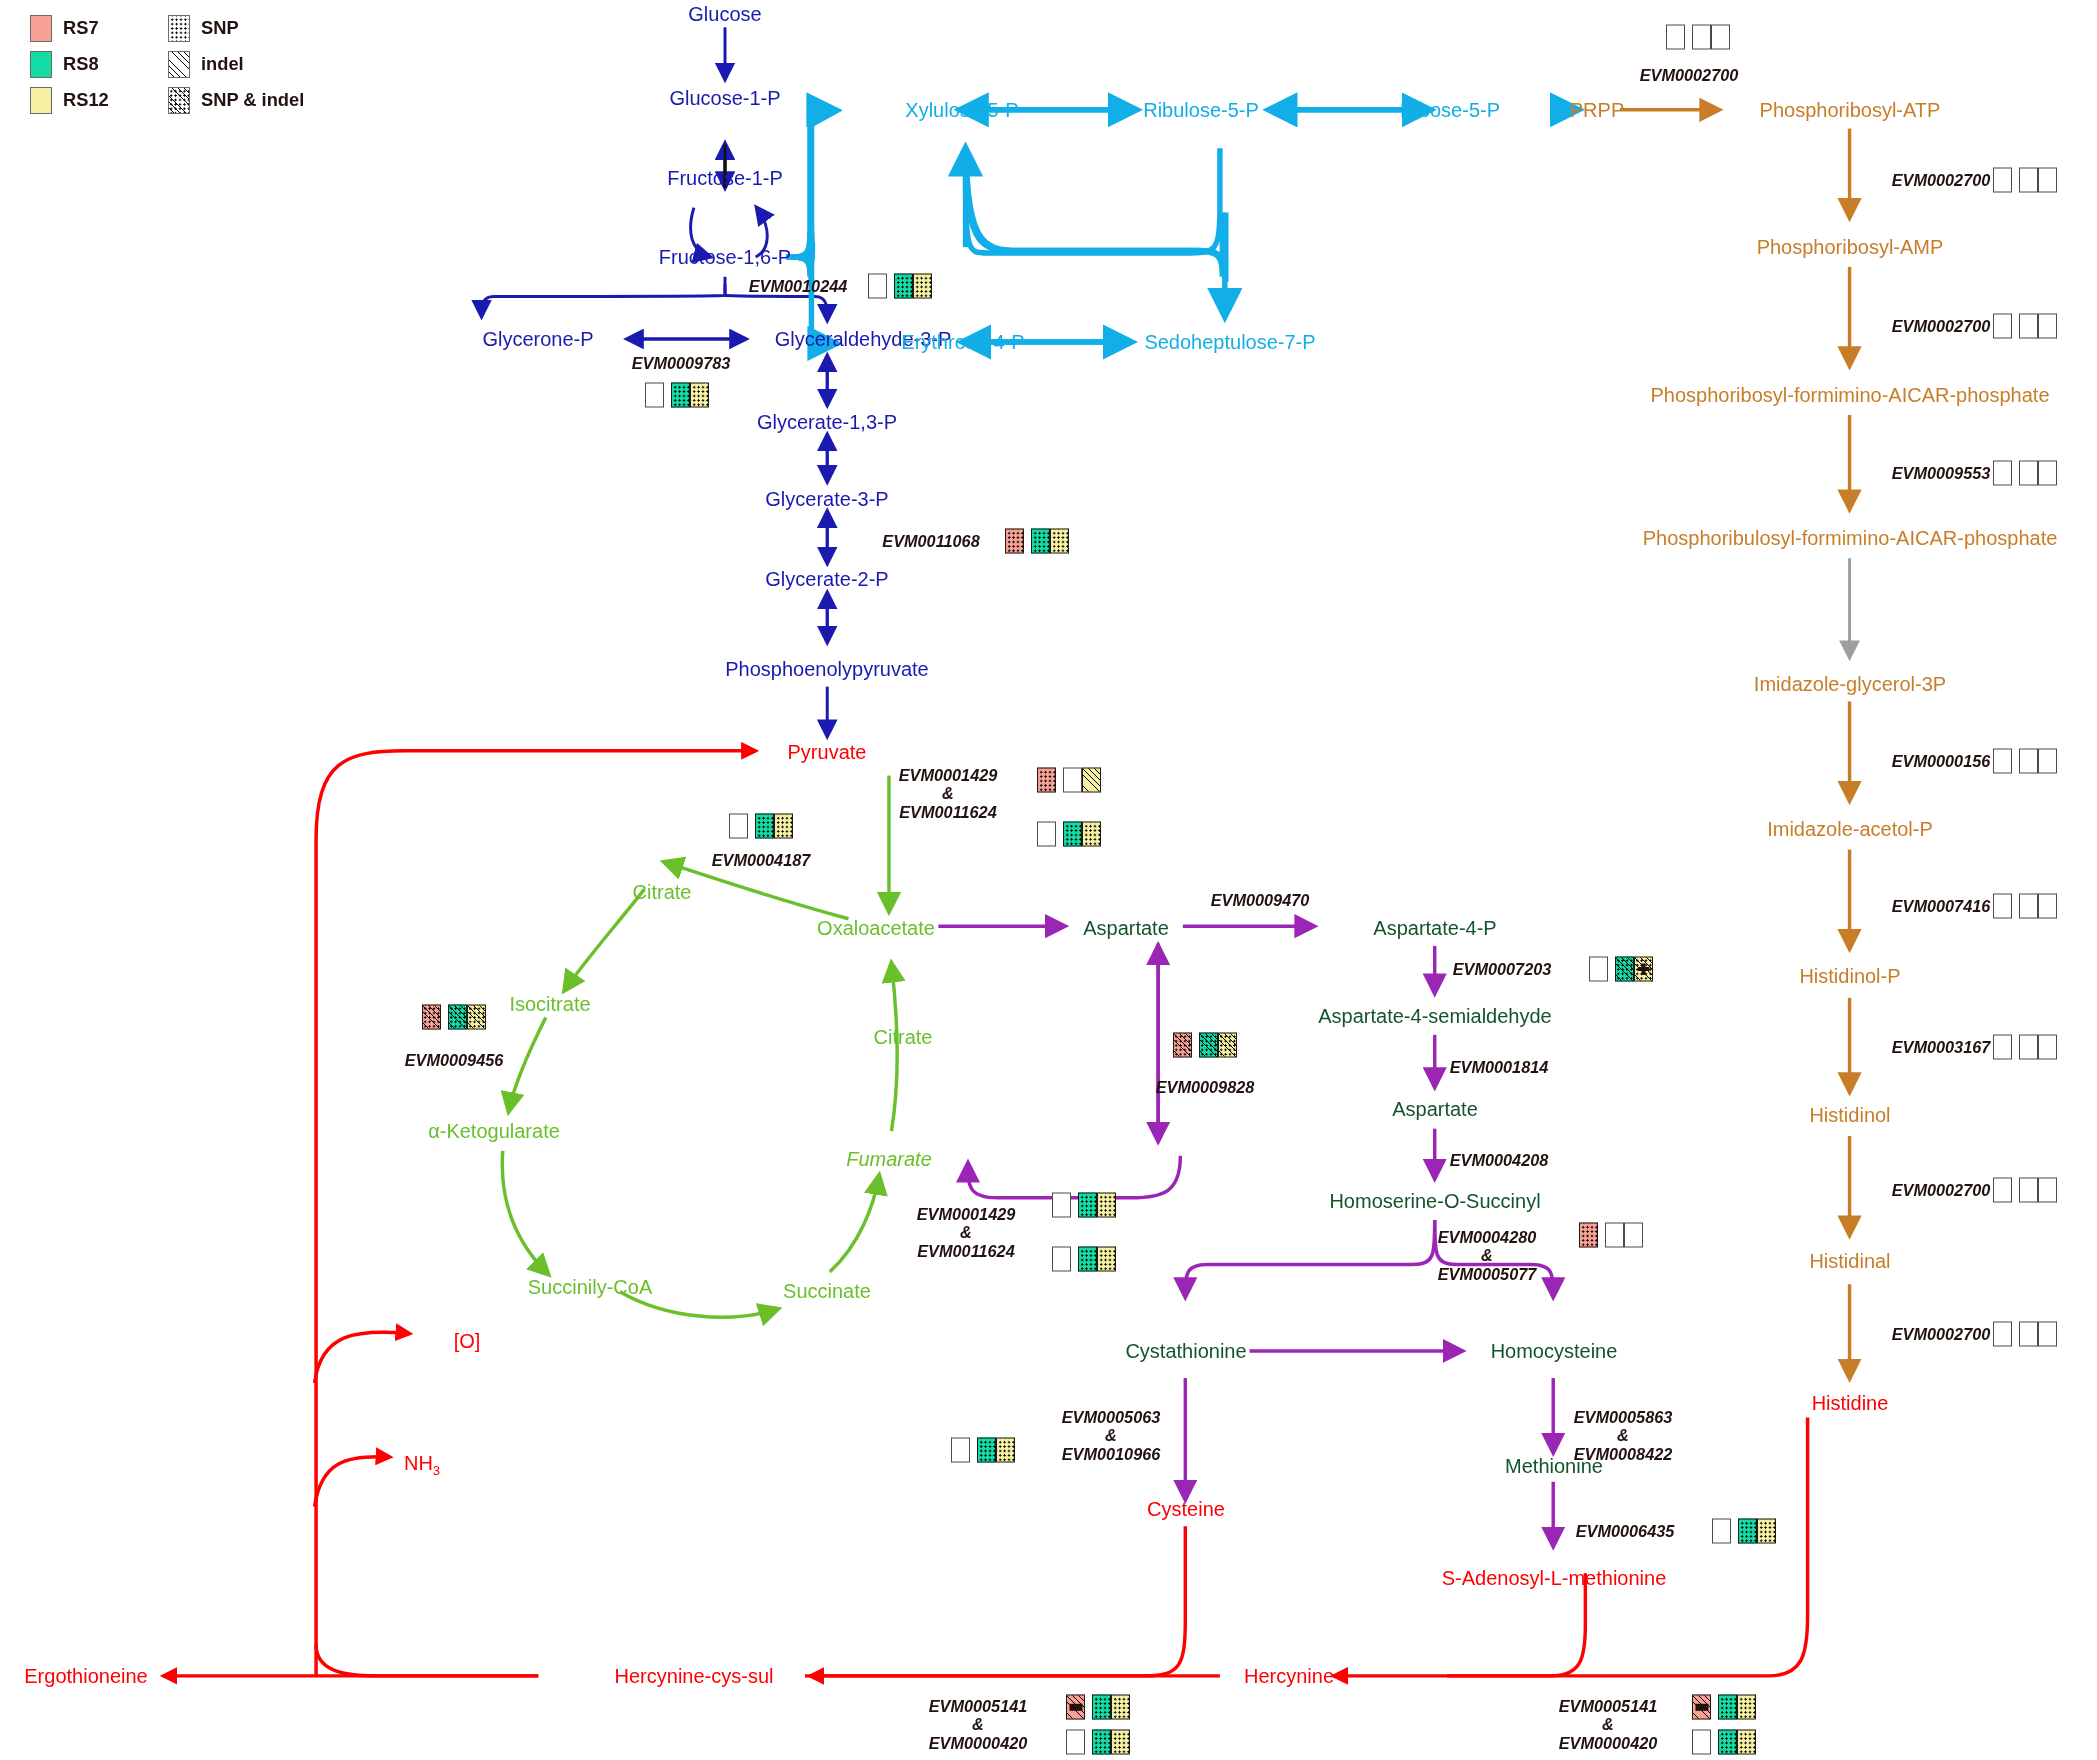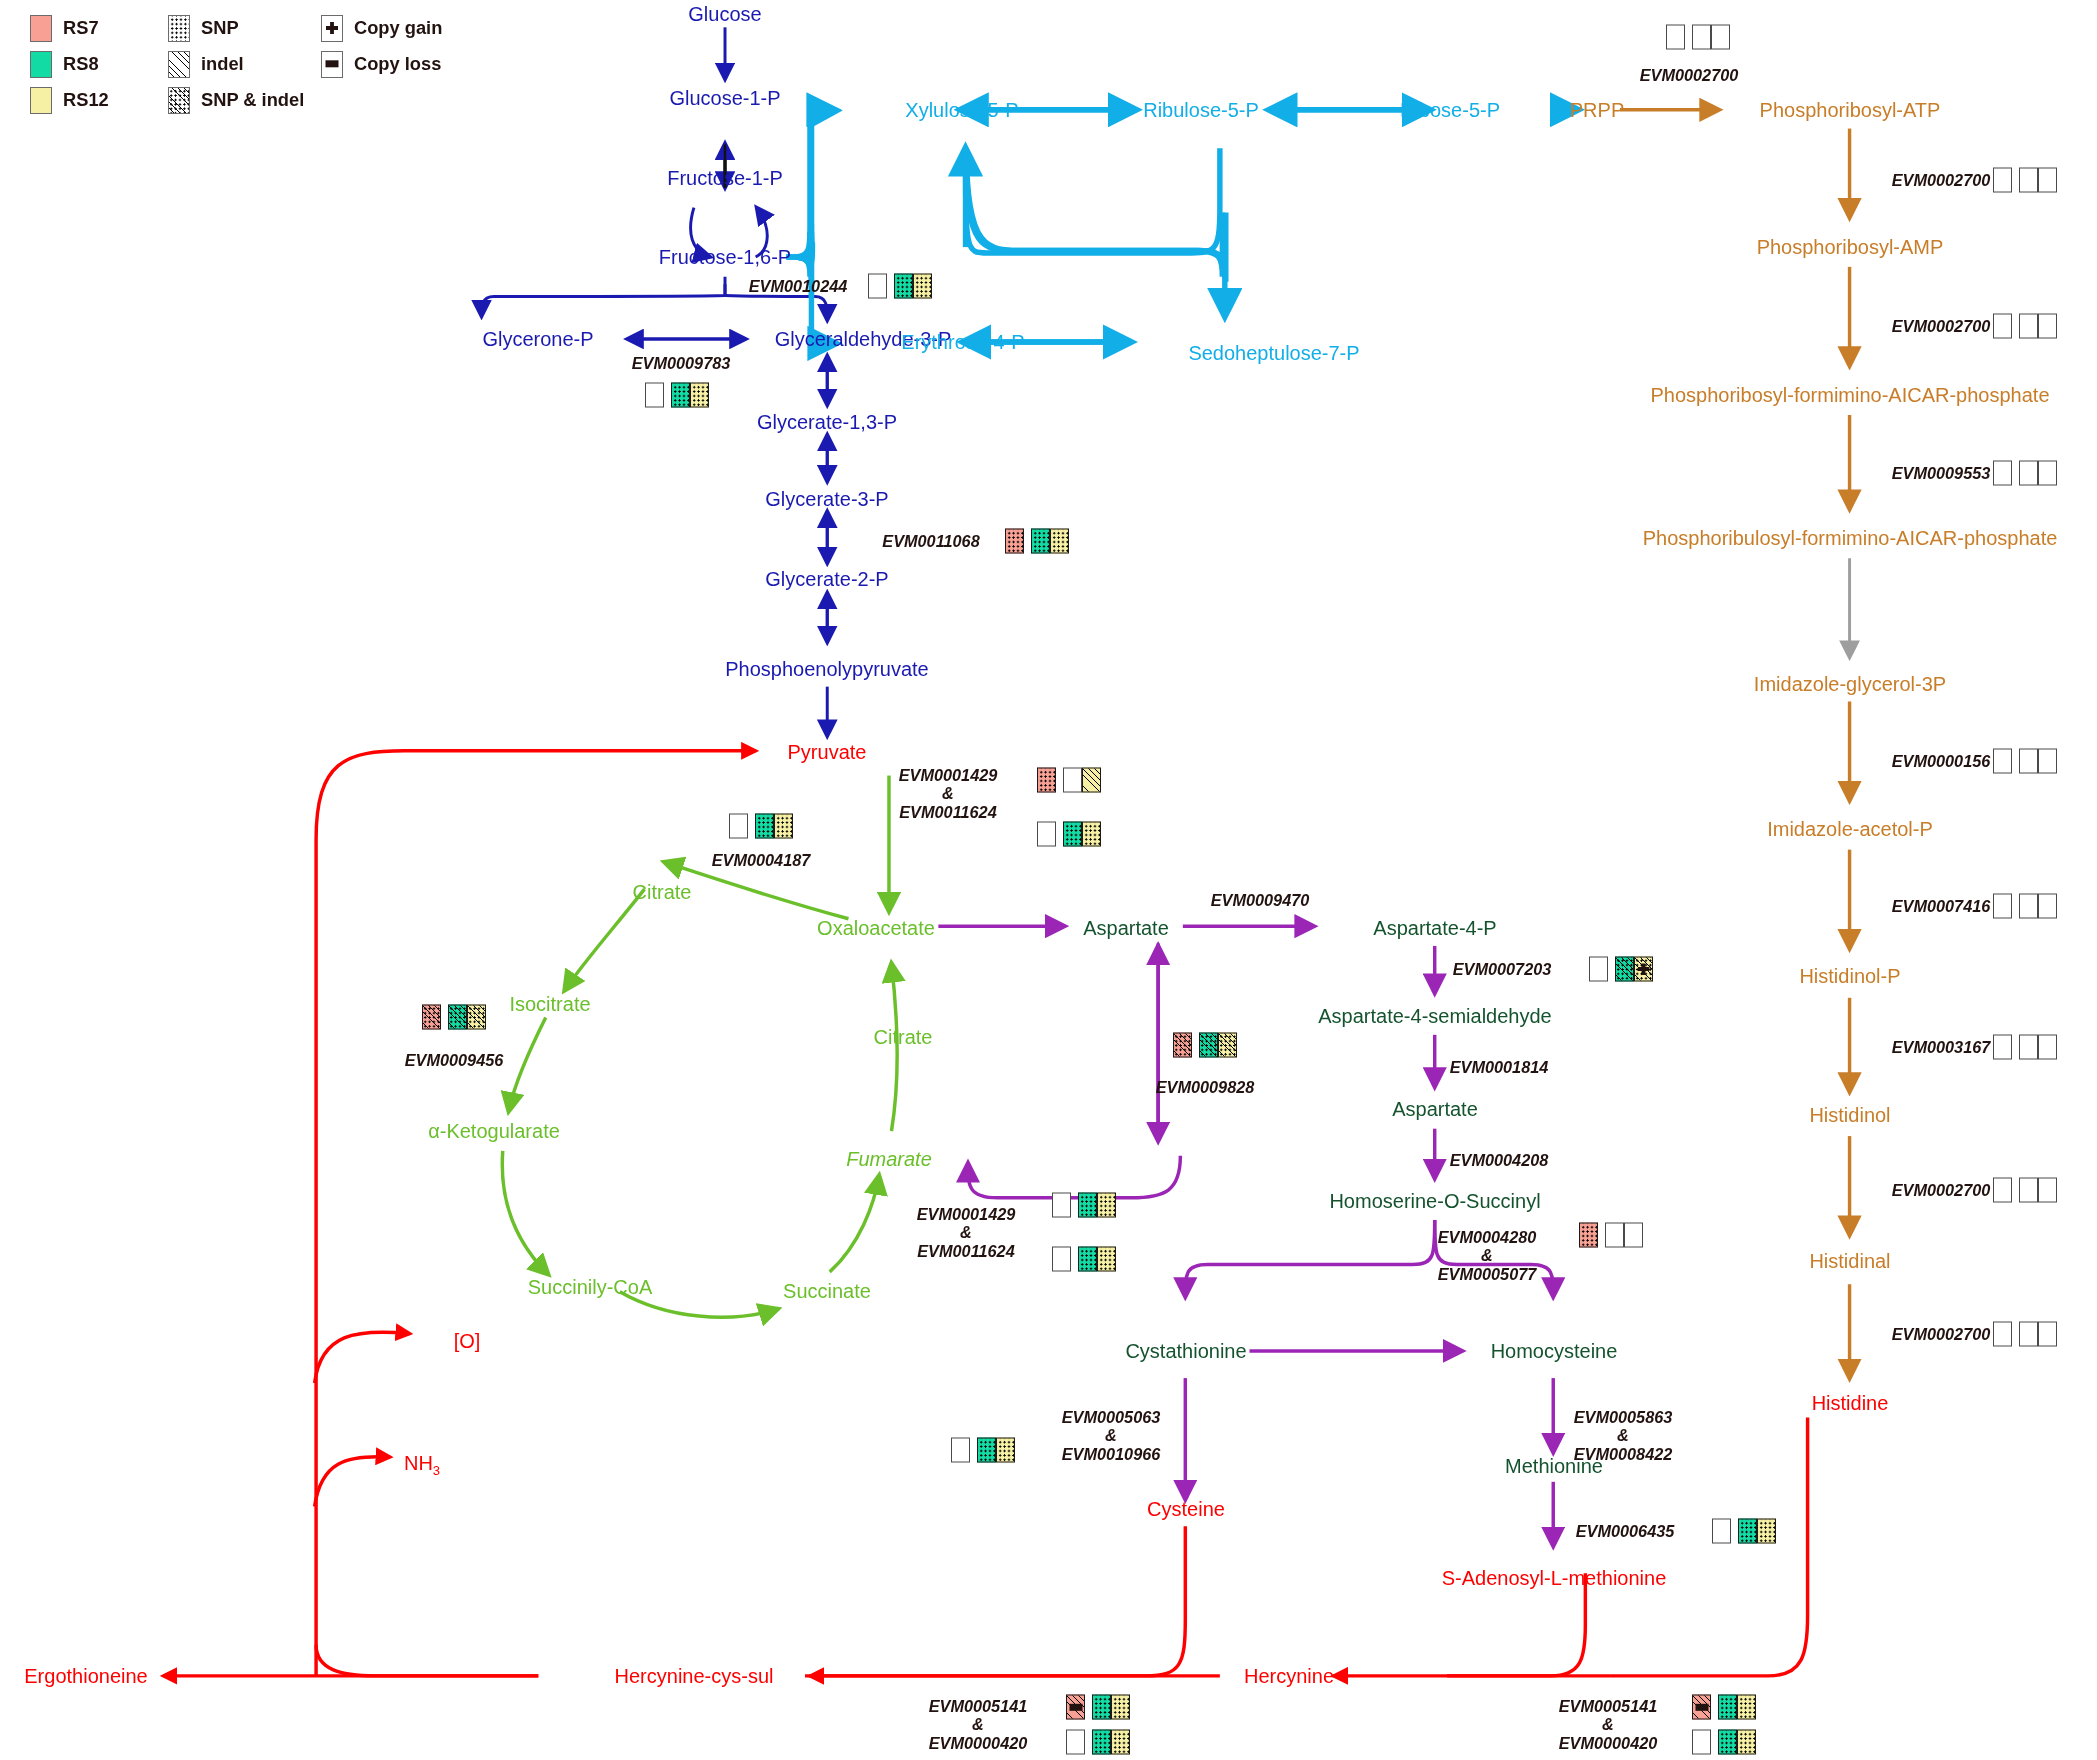--- a/index.html
+++ b/index.html
@@ -234,34 +234,20 @@
       </div>
       <div class="lgrow">
         <div class="lgswatch indel"></div>
         <span class="lgtext">indel</span>
       </div>
       <div class="lgrow">
         <div class="lgswatch snpindel"></div>
         <span class="lgtext">SNP &amp; indel</span>
       </div>
     </div>
-    <div style="width:168px;">
-      <div class="lgrow">
-        <div class="lgswatch">
-          <span class="cnv gain"></span>
-        </div>
-        <span class="lgtext">Copy gain</span>
-      </div>
-      <div class="lgrow">
-        <div class="lgswatch">
-          <span class="cnv loss"></span>
-        </div>
-        <span class="lgtext">Copy loss</span>
-      </div>
-    </div>
   </div>
 </div>
 
 <span class="lbl c-glyc" style="left:725px;top:14px;">Glucose</span>
 <span class="lbl c-glyc" style="left:725px;top:98px;">Glucose-1-P</span>
 <span class="lbl c-glyc" style="left:725px;top:178px;stop:0;"></span>
 
 <span class="lbl c-glyc" style="left:725px;top:178px;">Fructose-1-P</span>
 <span class="lbl c-glyc" style="left:725px;top:257px;">Fructose-1,6-P</span>
 <span class="lbl c-glyc" style="left:538px;top:339px;">Glycerone-P</span>
@@ -269,21 +255,21 @@
 <span class="lbl c-glyc" style="left:827px;top:422px;">Glycerate-1,3-P</span>
 <span class="lbl c-glyc" style="left:827px;top:499px;">Glycerate-3-P</span>
 <span class="lbl c-glyc" style="left:827px;top:579px;">Glycerate-2-P</span>
 <span class="lbl c-glyc" style="left:827px;top:669px;">Phosphoenolypyruvate</span>
 <span class="lbl c-erg" style="left:827px;top:752px;">Pyruvate</span>
 
 <span class="lbl c-ppp" style="left:962px;top:110px;">Xylulose-5-P</span>
 <span class="lbl c-ppp" style="left:1201px;top:110px;">Ribulose-5-P</span>
 <span class="lbl c-ppp" style="left:1450px;top:110px;">Ribose-5-P</span>
 <span class="lbl c-ppp" style="left:963px;top:342px;">Erythrose-4-P</span>
-<span class="lbl c-ppp" style="left:1274px;top:342px;margin-top:11px;">Sedoheptulose-7-P</span>
+<span class="lbl c-ppp" style="left:1230px;top:342px;">Sedoheptulose-7-P</span>
 
 <span class="lbl c-his" style="left:1597px;top:110px;">PRPP</span>
 <span class="lbl c-his" style="left:1850px;top:110px;">Phosphoribosyl-ATP</span>
 <span class="lbl c-his" style="left:1850px;top:247px;">Phosphoribosyl-AMP</span>
 <span class="lbl c-his" style="left:1850px;top:395px;">Phosphoribosyl-formimino-AICAR-phosphate</span>
 <span class="lbl c-his" style="left:1850px;top:538px;text-align:center;">Phosphoribulosyl-formimino-AICAR-phosphate</span>
 <span class="lbl c-his" style="left:1850px;top:684px;">Imidazole-glycerol-3P</span>
 <span class="lbl c-his" style="left:1850px;top:829px;">Imidazole-acetol-P</span>
 <span class="lbl c-his" style="left:1850px;top:976px;">Histidinol-P</span>
 <span class="lbl c-his" style="left:1850px;top:1115px;">Histidinol</span>

